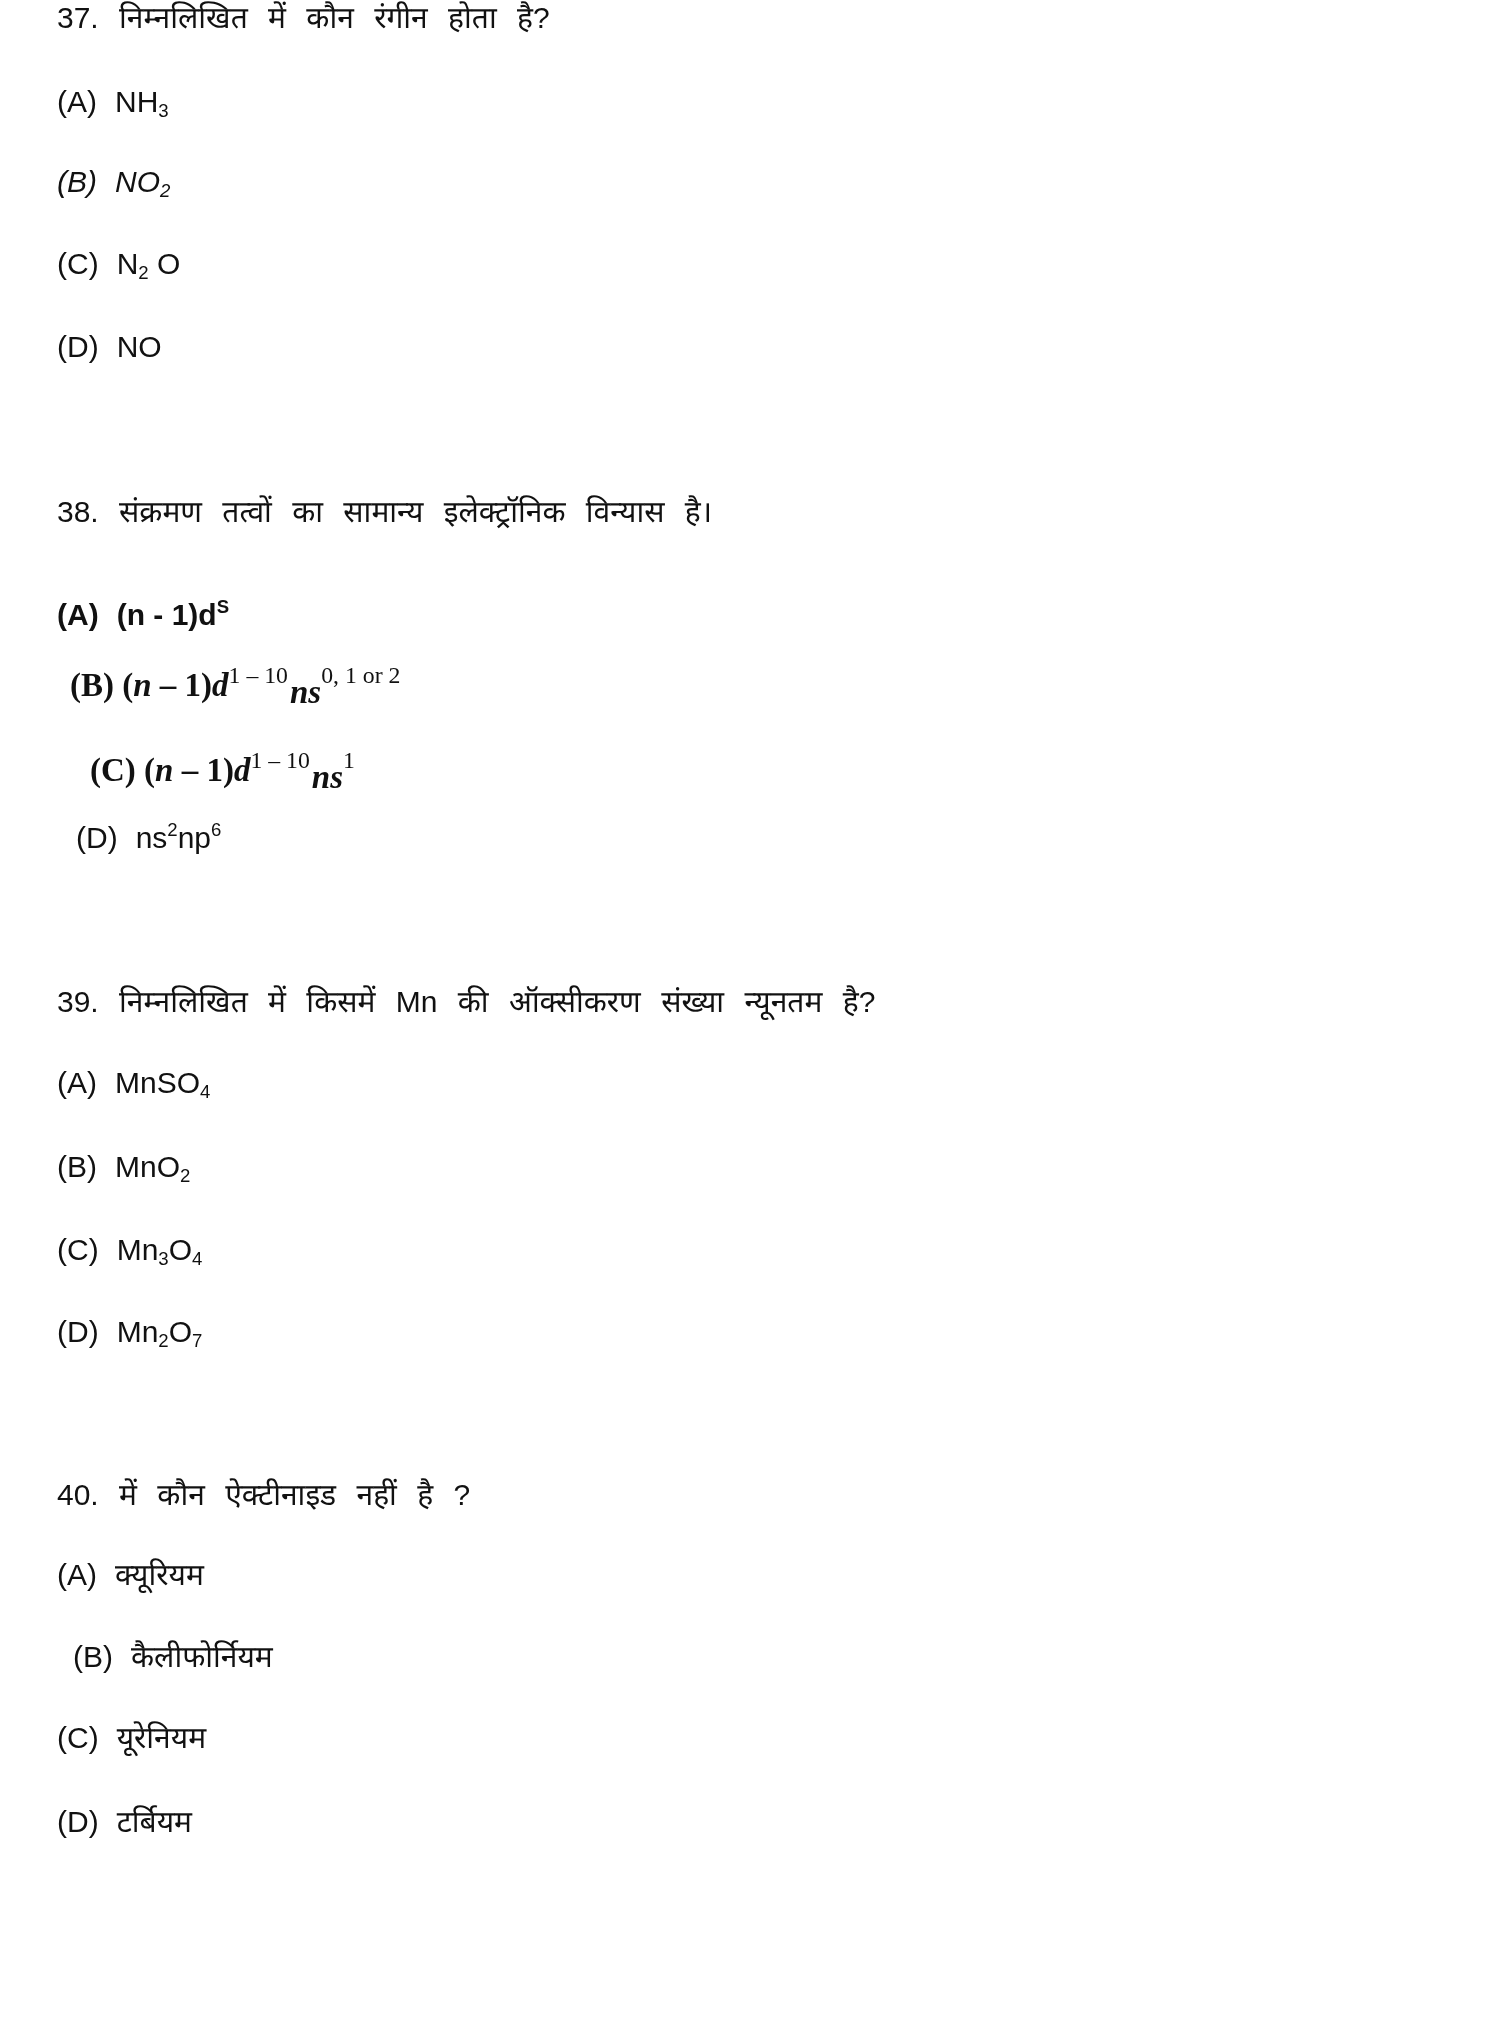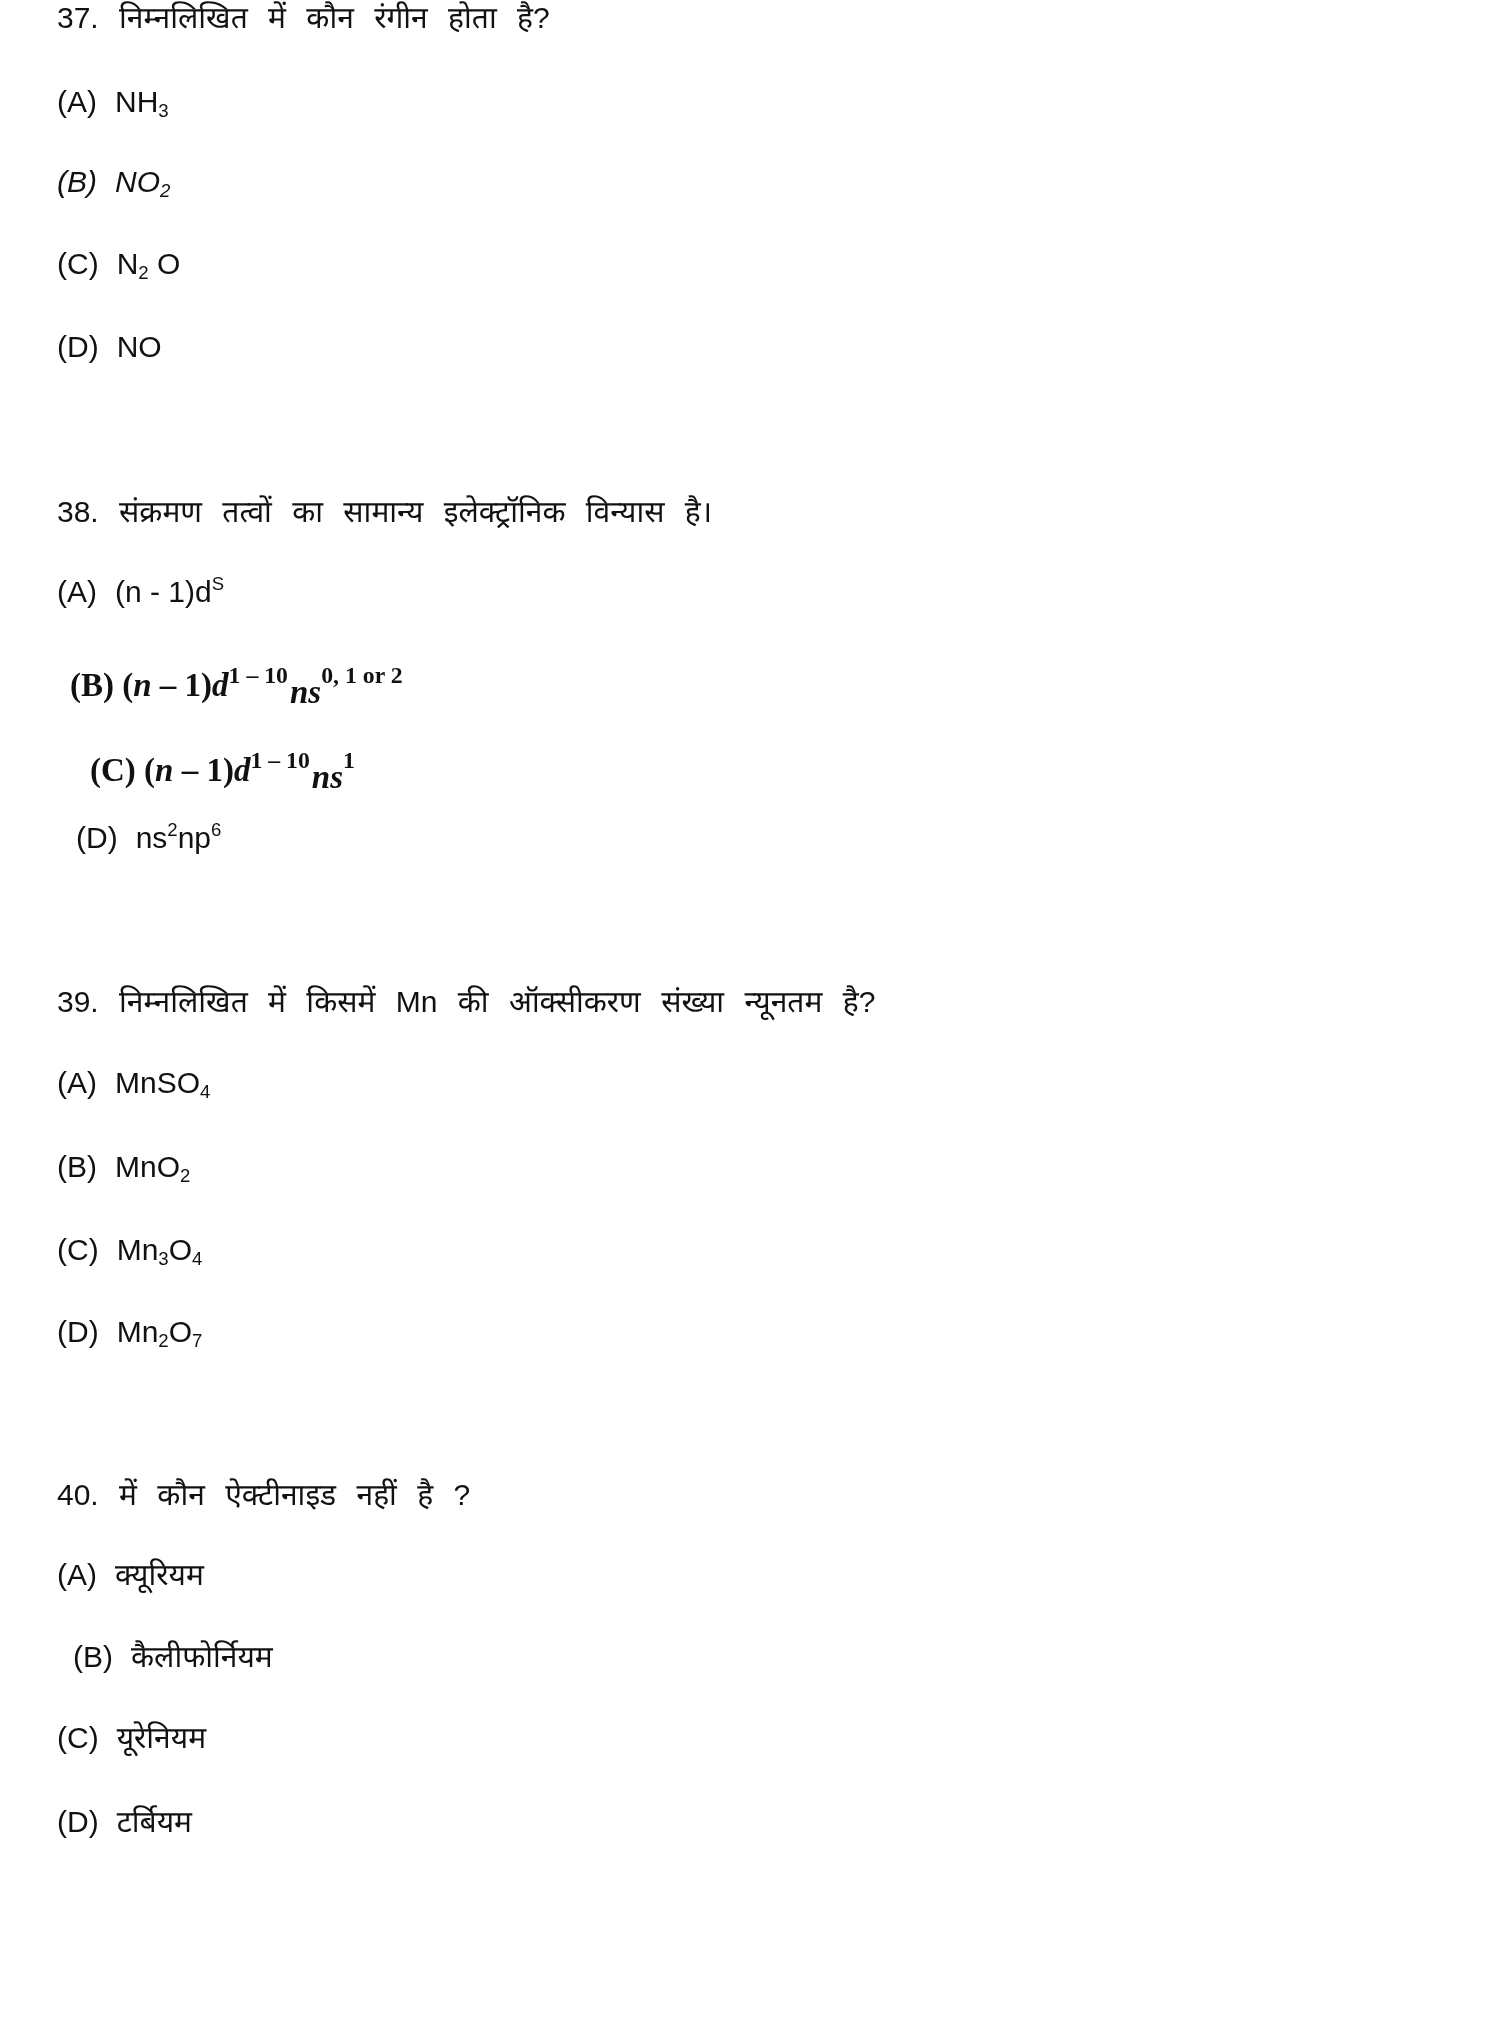--- a/index.html
+++ b/index.html
@@ -15,21 +15,21 @@
   .qtext { word-spacing: 12px; }
   .label { display: inline-block; }
   .opt-text { margin-left: 18px; }
   sub { font-size: 0.62em; vertical-align: -0.28em; line-height: 0; }
   sup { font-size: 0.62em; vertical-align: 0.62em; line-height: 0; }
   .serif-bold {
     font-family: "Liberation Serif", "DejaVu Serif", serif;
     font-weight: bold; font-size: 33px;
   }
   .serif-bold .it { font-style: italic; }
-  .serif-bold sup { font-size: 0.72em; vertical-align: 0.55em; font-weight: bold; margin-top: 28px; }
+  .serif-bold sup { font-size: 0.72em; vertical-align: 0.55em; font-weight: normal; margin-top: 28px; }
   .serif-bold .ns { font-style: italic; vertical-align: -0.2em; margin-left: 2px; }
 </style>
 </head>
 <body>
 
 <div class="line qtext" style="top:3px;">
   <span>37.</span>
   <span>निम्नलिखित में कौन रंगीन होता है?</span>
 </div>
 <div class="line" style="top:87px;text-align:right;">
@@ -42,21 +42,21 @@
   <span class="label">(C)</span><span class="opt-text"><span>N</span><sub>2</sub><span style="white-space:pre;"> O</span></span>
 </div>
 <div class="line" style="top:332px;">
   <span class="label">(D)</span><span class="opt-text">NO</span>
 </div>
 
 <div class="line qtext" style="top:497px;">
   <span>38.</span>
   <span>संक्रमण तत्वों का सामान्य इलेक्ट्रॉनिक विन्यास है।</span>
 </div>
-<div class="line" style="top:577px;">
+<div class="line" style="top:600px;font-weight:bold;">
   <span class="label">(A)</span><span class="opt-text"><span>(n - 1)d</span><sup>S</sup></span>
 </div>
 <div class="line serif-bold" style="top:669px; left:70px;">
   <span>(B)</span>
   <span><span>(</span><span class="it">n</span><span style="white-space:pre;"> – 1)</span><span class="it">d</span><sup>1 – 10</sup><span class="ns" style="display:inline-block;">ns</span><sup>0, 1 or 2</sup></span>
 </div>
 <div class="line serif-bold" style="top:754px; left:90px;">
   <span>(C)</span>
   <span><span>(</span><span class="it">n</span><span style="white-space:pre;"> – 1)</span><span class="it">d</span><sup>1 – 10</sup><span class="ns" style="display:inline-block;">ns</span><sup>1</sup></span>
 </div>

